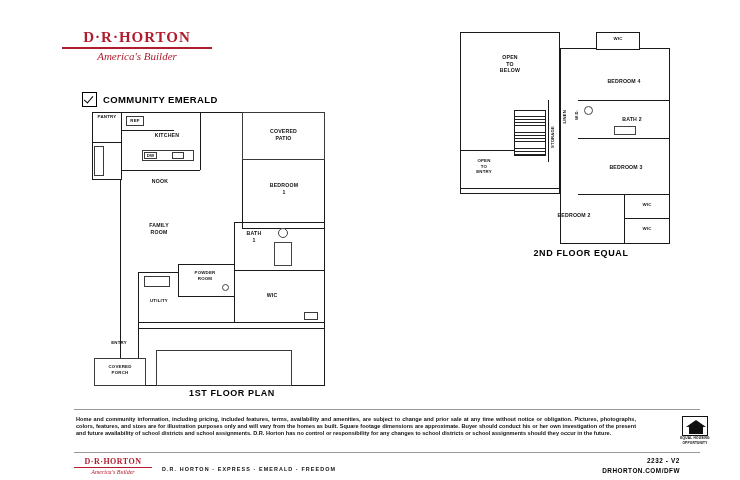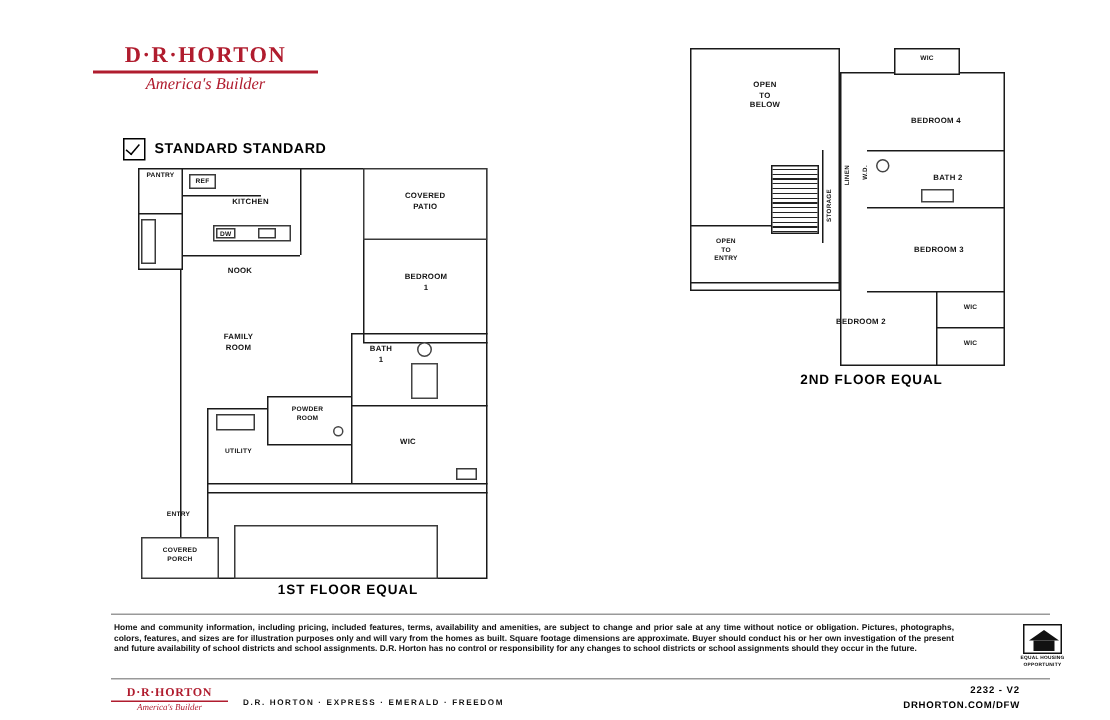--- a/index.html
+++ b/index.html
@@ -284,21 +284,21 @@
   <div class="sheet">
 
     <div class="logo-top">
       <div class="brand">D·R·HORTON</div>
       <div class="rule"></div>
       <div class="tag">America's Builder</div>
     </div>
 
     <div class="comm-std">
       <span class="chk"></span>
-      <span class="lbl">STANDARD STANDARD</span>
+      <span class="lbl">COMMUNITY EMERALD</span>
     </div>
 
     <div class="plan" style="left:52px; top:98px; width:270px; height:290px;">
 
       <div class="wall" style="left:38px; top:6px; width:205px; height:274px;"></div>
 
       <div class="wall" style="left:10px; top:6px; width:30px; height:32px;"></div>
 
       <div class="wall" style="left:10px; top:36px; width:30px; height:38px;"></div>
 
@@ -365,21 +365,21 @@
 
       <div class="thin" style="left:12px; top:252px; width:52px; height:28px;"></div>
       <div class="rlabel sm" style="left:14px; top:258px; width:48px;">COVERED
 PORCH</div>
 
       <div class="line-h" style="left:56px; top:222px; width:187px;"></div>
       <div class="rlabel" style="left:96px; top:248px; width:108px;">2 CAR GARAGE</div>
       <div class="thin" style="left:74px; top:244px; width:136px; height:36px;"></div>
       <div class="thin" style="left:222px; top:206px; width:14px; height:8px;"></div>
 
-      <div class="plan-title" style="left:60px; top:282px; width:180px;">1ST FLOOR EQUAL</div>
+      <div class="plan-title" style="left:60px; top:282px; width:180px;">1ST FLOOR PLAN</div>
     </div>
 
     <div class="plan" style="left:398px; top:18px; width:250px; height:230px;">
 
       <div class="wall" style="left:32px; top:6px; width:100px; height:162px;"></div>
       <div class="wall" style="left:132px; top:22px; width:110px; height:196px;"></div>
       <div class="wall" style="left:168px; top:6px; width:44px; height:18px;"></div>
 
       <div class="rlabel sm" style="left:172px; top:10px; width:36px;">WIC</div>
 

